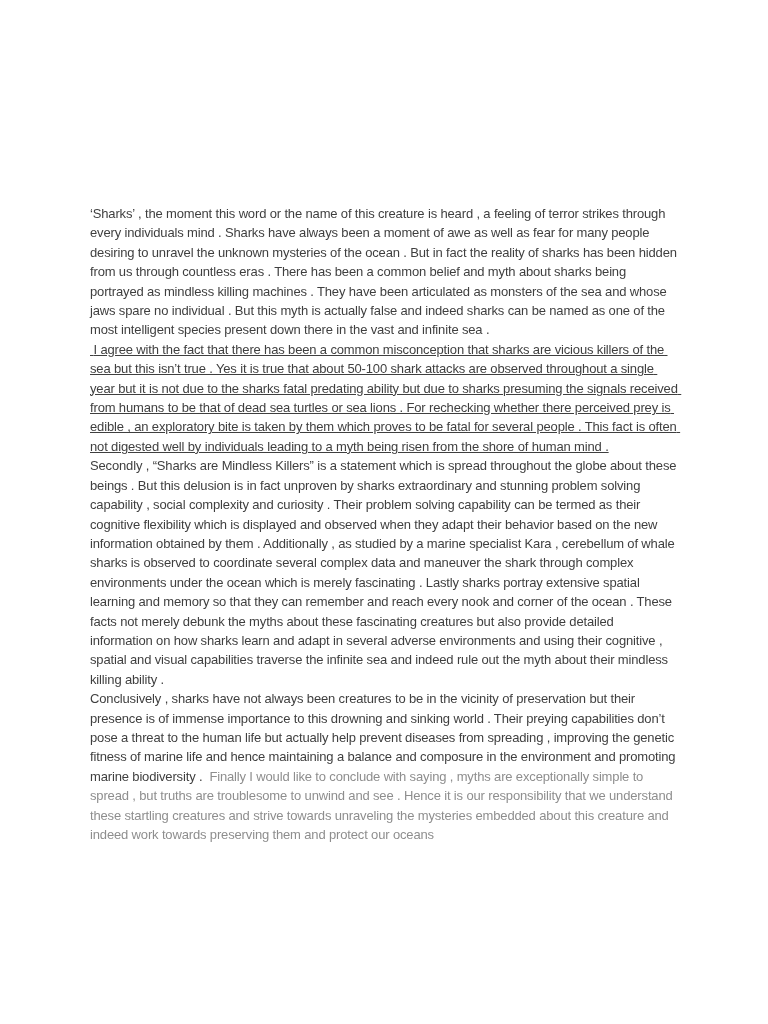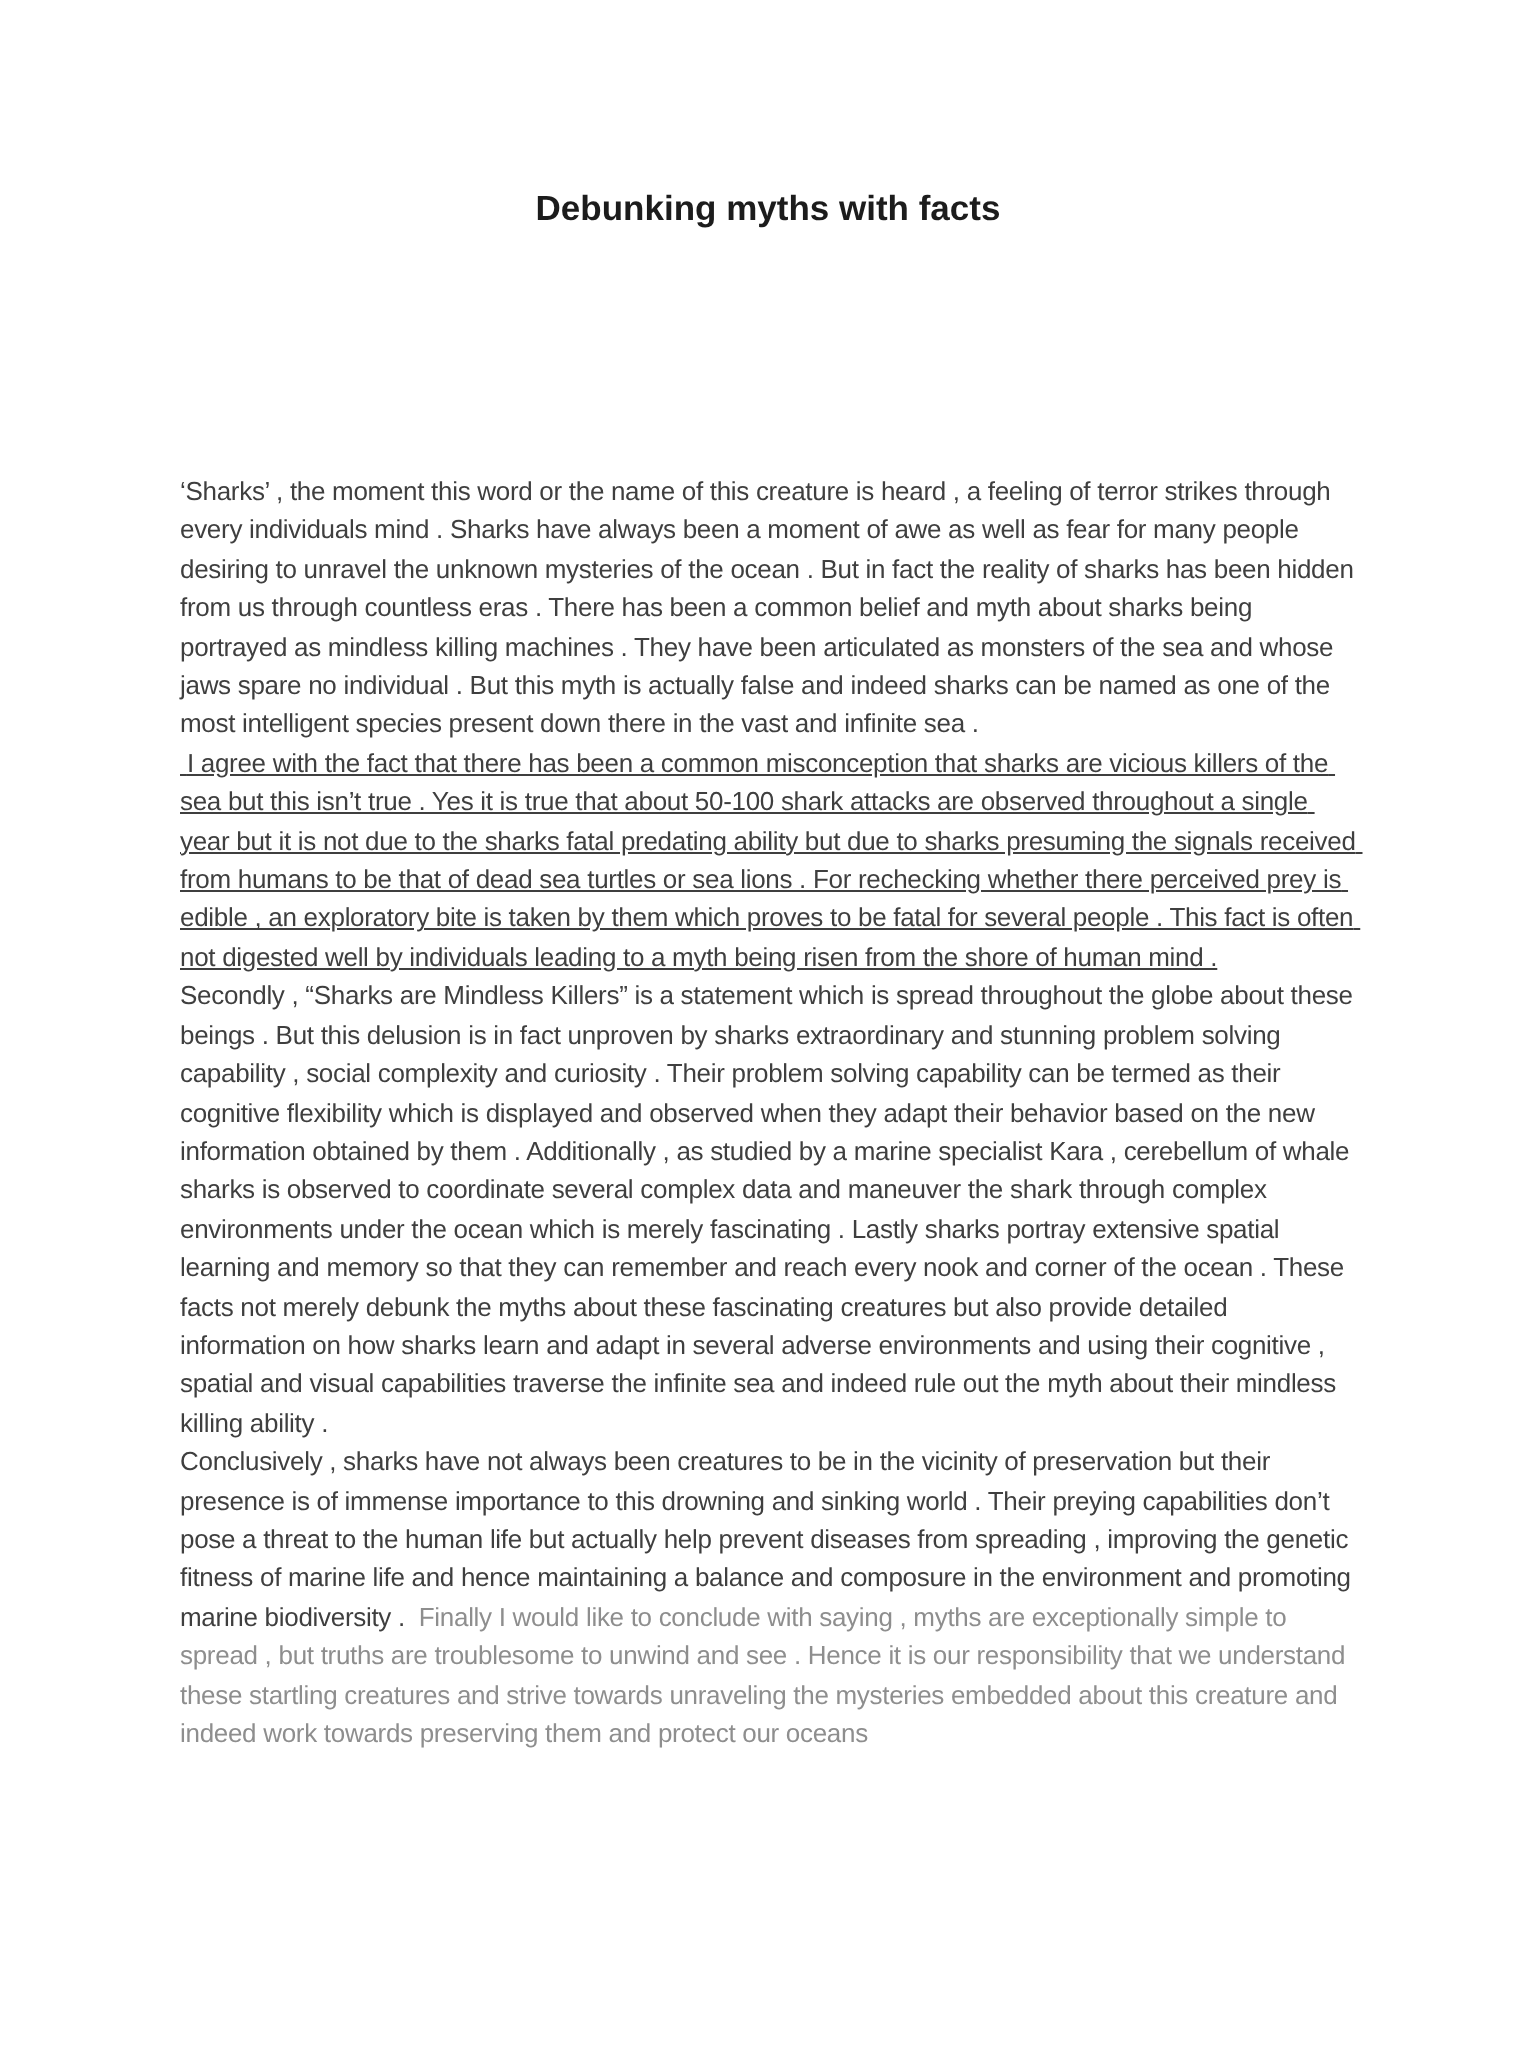--- a/index.html
+++ b/index.html
@@ -26,42 +26,40 @@
     font-weight: 700;
     color: var(--title-color, #1c1c1c);
     letter-spacing: 0;
     margin: 0;
   }
   .doc-body {
     position: absolute;
     top: 204px;
     left: 90px;
     width: 588px;
-    margin-top: 32px;
   }
   .doc-body p {
     margin: 0;
     font-size: 13px;
     line-height: 19.4px;
     letter-spacing: -0.15px;
     color: var(--body-color, #3f3f3f);
     white-space: pre-wrap;
   }
   .para-1 { margin-bottom: 37px; }
   .para-2 { margin-bottom: 4px; text-decoration: underline; }
   .para-3 { margin-bottom: 5px; }
   .faded-text {
     color: var(--faded-color, #8e8e8e);
   }
 </style>
 </head>
 <body>
 
 <div class="page">
-  <h1 class="doc-title">Debunking myths with facts</h1>
 
   <div class="doc-body">
     <p class="para-1">‘Sharks’ , the moment this word or the name of this creature is heard , a feeling of terror strikes through every individuals mind . Sharks have always been a moment of awe as well as fear for many people desiring to unravel the unknown mysteries of the ocean . But in fact the reality of sharks has been hidden from us through countless eras . There has been a common belief and myth about sharks being portrayed as mindless killing machines . They have been articulated as monsters of the sea and whose jaws spare no individual . But this myth is actually false and indeed sharks can be named as one of the most intelligent species present down there in the vast and infinite sea .</p>
 
     <p class="para-2"> I agree with the fact that there has been a common misconception that sharks are vicious killers of the sea but this isn’t true . Yes it is true that about 50-100 shark attacks are observed throughout a single year but it is not due to the sharks fatal predating ability but due to sharks presuming the signals received from humans to be that of dead sea turtles or sea lions . For rechecking whether there perceived prey is edible , an exploratory bite is taken by them which proves to be fatal for several people . This fact is often not digested well by individuals leading to a myth being risen from the shore of human mind .</p>
 
     <p class="para-3">Secondly , “Sharks are Mindless Killers” is a statement which is spread throughout the globe about these beings . But this delusion is in fact unproven by sharks extraordinary and stunning problem solving capability , social complexity and curiosity . Their problem solving capability can be termed as their cognitive flexibility which is displayed and observed when they adapt their behavior based on the new information obtained by them . Additionally , as studied by a marine specialist Kara , cerebellum of whale sharks is observed to coordinate several complex data and maneuver the shark through complex environments under the ocean which is merely fascinating . Lastly sharks portray extensive spatial learning and memory so that they can remember and reach every nook and corner of the ocean . These facts not merely debunk the myths about these fascinating creatures but also provide detailed information on how sharks learn and adapt in several adverse environments and using their cognitive , spatial and visual capabilities traverse the infinite sea and indeed rule out the myth about their mindless killing ability .</p>
 
     <p class="para-4"><span>Conclusively , sharks have not always been creatures to be in the vicinity of preservation but their presence is of immense importance to this drowning and sinking world . Their preying capabilities don’t pose a threat to the human life but actually help prevent diseases from spreading , improving the genetic fitness of marine life and hence maintaining a balance and composure in the environment and promoting marine biodiversity . </span><span class="faded-text"> Finally I would like to conclude with saying , myths are exceptionally simple to spread , but truths are troublesome to unwind and see . Hence it is our responsibility that we understand these startling creatures and strive towards unraveling the mysteries embedded about this creature and indeed work towards preserving them and protect our oceans</span></p>
   </div>

